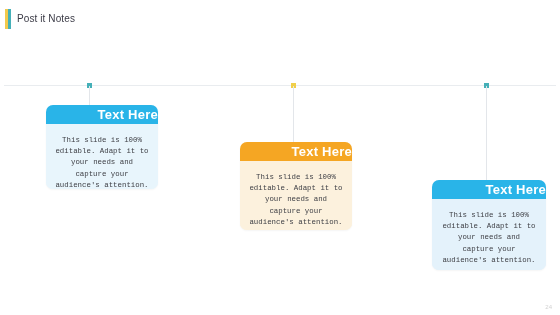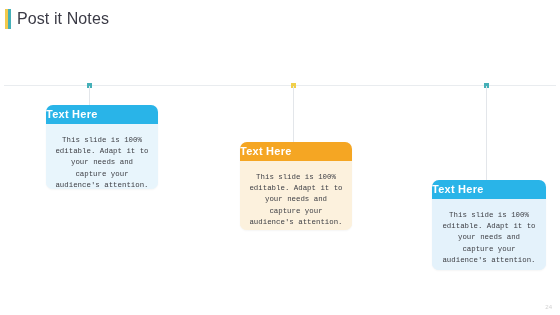--- a/index.html
+++ b/index.html
@@ -38,21 +38,21 @@
   }
   #accent-bar .stripe-b {
     width: 3px;
     height: 100%;
     background: #45b0b8;
   }
   #page-title {
     position: absolute;
     left: 17px;
     top: 9px;
-    font-size: 16px;
+    font-size: 10px;
     color: #3b3b46;
     letter-spacing: 0.1px;
     line-height: 20px;
     white-space: nowrap;
   }
 
   
   #board {
     position: absolute;
     left: 0;
@@ -89,22 +89,22 @@
   
   .note-card {
     position: absolute;
     border-radius: 7px;
     overflow: hidden;
     box-shadow: 0 1px 2px rgba(0,0,0,0.045);
   }
   .note-head {
     height: 19px;
     line-height: 19px;
-    text-align: left;
-    font-size: 11px;
+    text-align: right;
+    font-size: 13px;
     font-weight: bold;
     color: #ffffff;
     letter-spacing: 0.25px;
   }
   .note-body {
     padding: 11px 9px 10px 9px;
     text-align: center;
     font-size: 7.4px;
     line-height: 11.2px;
     color: #3f4046;

